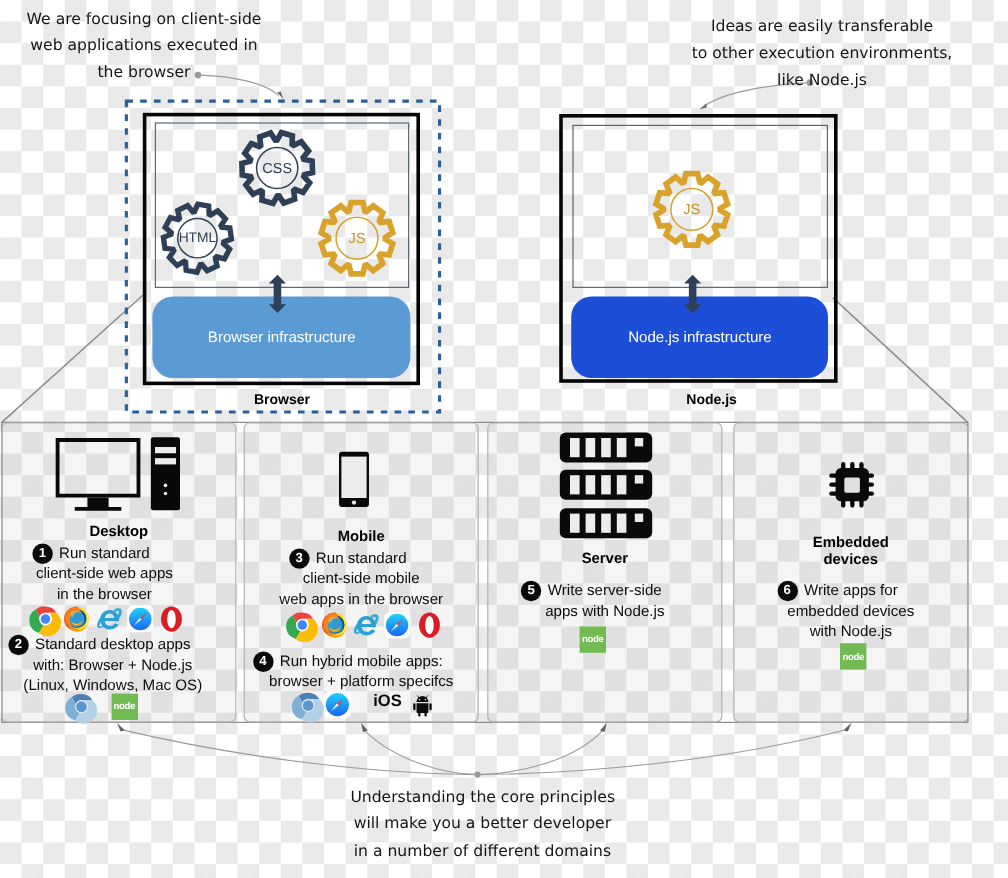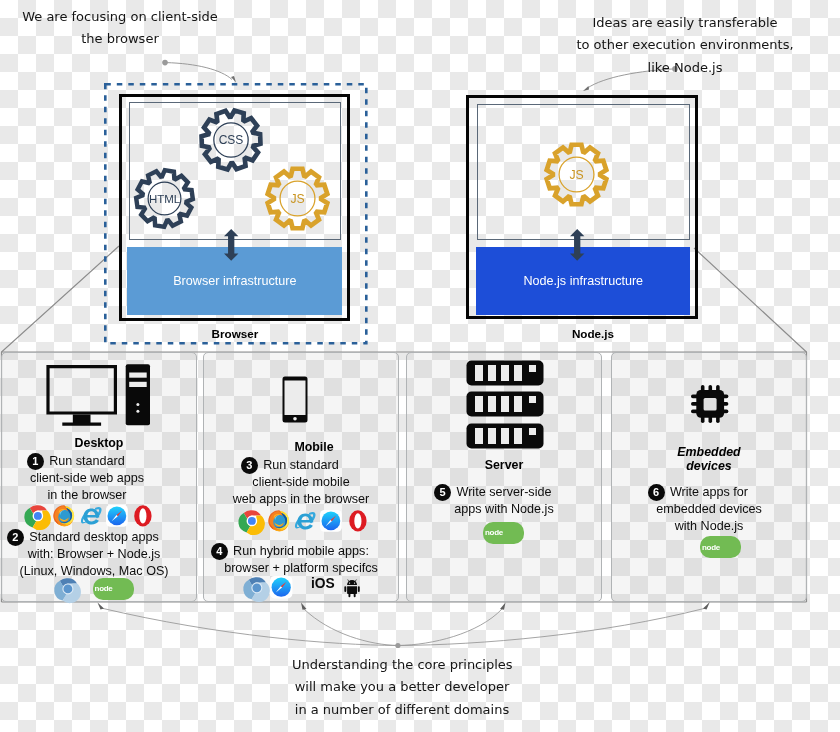--- a/index.html
+++ b/index.html
@@ -15,41 +15,41 @@
   }
   .svgl{position:absolute;left:0;top:0;overflow:visible;pointer-events:none;}
 
   .note{position:absolute;font-family:"DejaVu Sans",sans-serif;
         font-size:13px;line-height:22.4px;color:#141414;text-align:center;}
   .note div{white-space:nowrap;}
   .outerbox{position:absolute;border:3px solid #050505;background:transparent;box-sizing:border-box;}
   .innerbox{position:absolute;border:1px solid #5a6878;box-sizing:border-box;}
   .infra{position:absolute;color:#fff;font-size:12.6px;display:flex;
          align-items:center;justify-content:center;
-         font-family:"Liberation Sans",sans-serif;}
+         font-family:"Liberation Sans",sans-serif;border-radius:17px;}
   .boxlabel{position:absolute;font-weight:bold;font-size:11.7px;color:#000;
             text-align:center;}
 
   .panel{position:absolute;border:1px solid #b0b3b5;border-radius:5px;
          background:rgba(80,80,80,0.055);box-sizing:border-box;}
   .ptitle{position:absolute;width:100%;text-align:center;font-weight:bold;
           font-size:12.4px;color:#000;letter-spacing:0px;}
   .ptext{position:absolute;text-align:center;font-size:12.6px;color:#0d0d0d;
          line-height:16.8px;width:100%;}
   .ptext > div{white-space:nowrap;}
   .bullet{display:inline-block;width:17px;height:17px;border-radius:50%;
           background:#0a0a0a;color:#fff;font-size:11px;font-weight:bold;
           text-align:center;line-height:17px;
           position:absolute;margin-left:-22.4px;margin-top:-0.5px;
           font-family:"Liberation Sans",sans-serif;}
   .iconrow{position:absolute;display:flex;justify-content:flex-start;
            align-items:center;gap:4.55px;}
   .bicon{display:inline-block;width:21.8px;height:21.8px;position:relative;overflow:visible;}
-  .nodebox{display:inline-block;width:41px;height:22px;background:#72BB53;
-           position:relative;border-radius:10px;}
+  .nodebox{display:inline-block;width:22px;height:22px;background:#72BB53;
+           position:relative;}
   .ioslabel{display:inline-block;font-size:13.8px;font-weight:bold;color:#0a0a0a;
             font-family:"Liberation Sans",sans-serif;line-height:14px;}
   .nodetxt{position:absolute;left:0;top:0;width:22px;height:22px;
            display:flex;align-items:center;justify-content:center;
            color:#fff;font-size:8px;font-weight:bold;
            font-family:"Liberation Sans",sans-serif;letter-spacing:-0.3px;}
 </style>
 </head>
 <body>
 
@@ -155,20 +155,21 @@
   <path d="M 398,645.5 C 480,645 600,635 706,608" fill="none" stroke="#9a9a9a" stroke-width="0.9"></path>
   <circle cx="397.9" cy="645.5" r="2.6" fill="#9a9a9a"></circle>
   <polygon points="97.5,602.5 104,608.5 100.5,609.5" fill="#5f5f5f"></polygon>
   <polygon points="301,602.5 306.5,609 302.5,609.8" fill="#5f5f5f"></polygon>
   <polygon points="505.5,602.5 500,609 504,609.8" fill="#5f5f5f"></polygon>
   <polygon points="709.8,602 703,608.5 706.5,609.5" fill="#5f5f5f"></polygon>
 </svg>
 
 <div class="note" style="left:22px;top:5.5px;width:196px;">
   <div>We are focusing on client-side</div>
+  <div>web applications executed in</div>
   <div>the browser</div>
 </div>
 
 <div class="note" style="left:575px;top:12px;width:220px;">
   <div>Ideas are easily transferable</div>
   <div>to other execution environments,</div>
   <div>like Node.js</div>
 </div>
 
 <svg class="svgl" style="left:104px;top:83px;" width="264" height="262">
@@ -266,21 +267,21 @@
       <span class="nodetxt">node</span>
     </span>
 </div>
 
 <div class="panel" style="left:203px;top:352px;width:196px;height:250px;"></div>
 <svg class="svgl" style="left:282px;top:376px;" width="26" height="47" viewBox="0 0 26 47">
   <rect x="0.5" y="0.5" width="25" height="46" rx="2.5" fill="#0a0a0a"></rect>
   <rect x="2.5" y="4.5" width="21" height="34.5" fill="#ececec"></rect>
   <circle cx="13" cy="42.8" r="1.8" fill="#ececec"></circle>
 </svg>
-<div class="ptitle" style="left:203px;top:440px;width:196px;margin-left:13px;">Mobile</div>
+<div class="ptitle" style="left:203px;top:440px;width:196px;">Mobile</div>
 <div class="ptext" style="left:203px;top:457px;width:196px;">
     <div><span class="bullet">3</span><span>Run standard</span></div>
     <div>client-side mobile</div>
     <div>web apps in the browser</div>
   </div>
 <div class="iconrow" style="left:241.2px;top:510.2px;height:22px;">
   <svg class="bicon" viewBox="0 0 64 64">
       <use href="#ic-chrome"></use>
     </svg>
   <svg class="bicon" viewBox="0 0 64 64">
@@ -361,21 +362,21 @@
     <rect x="25.1" y="30.1" width="3.6" height="8" rx="1.8"></rect>
     <rect x="0" y="9.6" width="8" height="3.6" rx="1.8"></rect>
     <rect x="0" y="17.1" width="8" height="3.6" rx="1.8"></rect>
     <rect x="0" y="24.6" width="8" height="3.6" rx="1.8"></rect>
     <rect x="29.4" y="9.6" width="8" height="3.6" rx="1.8"></rect>
     <rect x="29.4" y="17.1" width="8" height="3.6" rx="1.8"></rect>
     <rect x="29.4" y="24.6" width="8" height="3.6" rx="1.8"></rect>
   </g>
   <rect x="12.6" y="13" width="13" height="12.6" rx="1.5" fill="#e0e0e0"></rect>
 </svg>
-<div class="ptitle" style="left:611px;top:445px;width:196px;font-style:italic;">
+<div class="ptitle" style="left:611px;top:445px;width:196px;">
     <div>Embedded</div>
     <div>devices</div>
   </div>
 <div class="ptext" style="left:611px;top:484px;width:196px;">
     <div><span class="bullet">6</span><span>Write apps for</span></div>
     <div>embedded devices</div>
     <div>with Node.js</div>
   </div>
 <div class="iconrow" style="left:700px;top:536px;height:22px;">
   <span class="nodebox">

